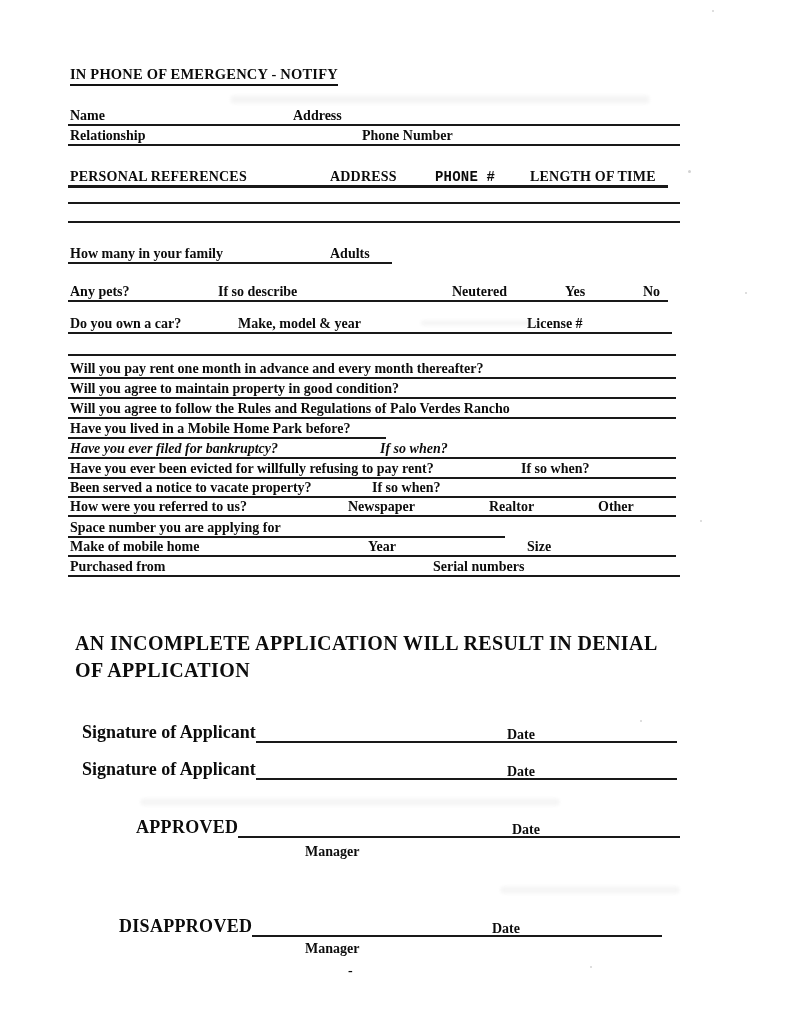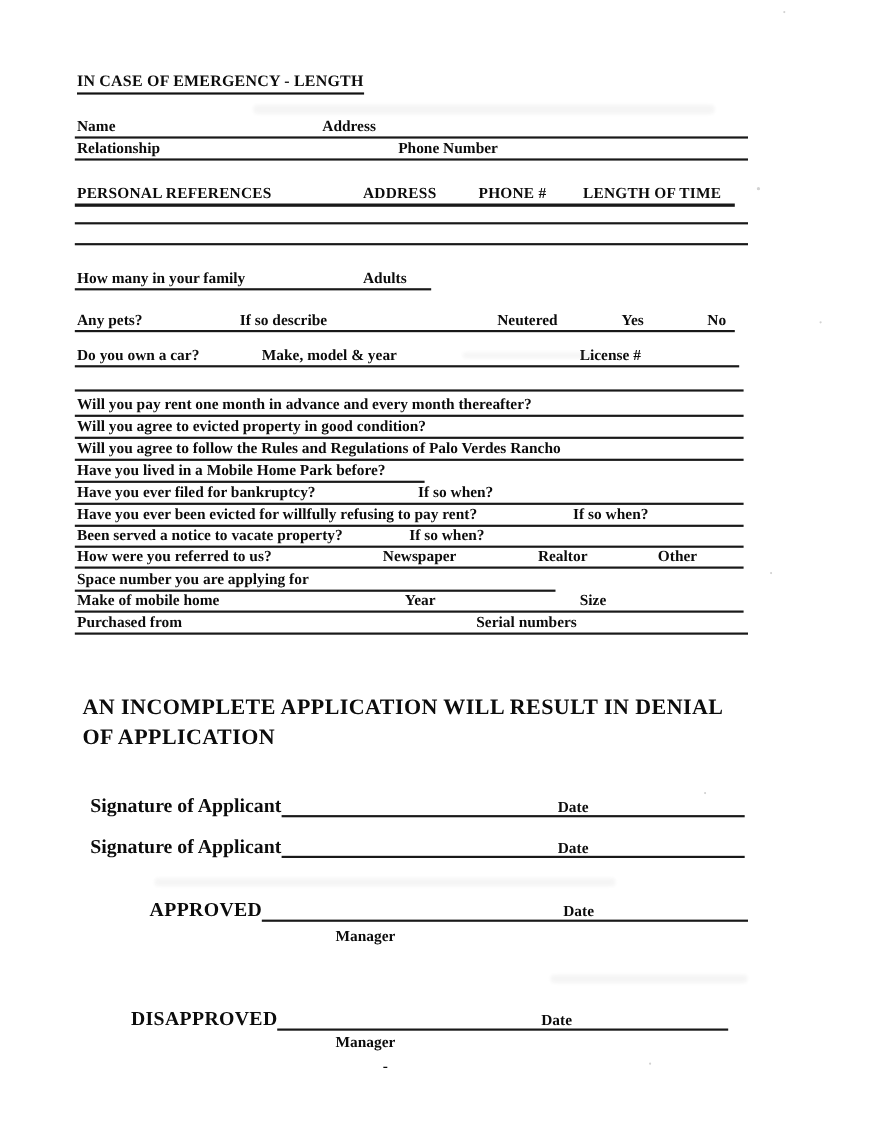--- a/index.html
+++ b/index.html
@@ -35,36 +35,36 @@
   .approved-lb{font-size:15px;letter-spacing:0.3px;}
   .disapproved-lb{font-size:18px;letter-spacing:0.3px;}
   .smudge{position:absolute;background:#9a9a9a;opacity:0.12;filter:blur(2px);border-radius:3px;}
   .sp{position:absolute;background:#777;opacity:0.35;border-radius:50%;}
 </style>
 </head>
 <body>
 
 <div class="page">
 
-  <div class="title">IN CASE OF EMERGENCY - LENGTH</div>
+  <div class="title">IN PHONE OF EMERGENCY - NOTIFY</div>
 
   <div class="fr" style="left:68px;top:104px;width:612px;">
     <span class="lb" style="left:2px;text-align:right;">Name</span>
     <span class="lb" style="left:225px;">Address</span>
   </div>
 
   <div class="fr" style="left:68px;top:124px;width:612px;">
     <span class="lb" style="left:2px;">Relationship</span>
     <span class="lb" style="left:294px;">Phone Number</span>
   </div>
 
   <div class="fr thick" style="left:68px;top:165px;width:600px;">
     <span class="lb" style="left:2px;letter-spacing:0.2px;">PERSONAL REFERENCES</span>
     <span class="lb" style="left:262px;letter-spacing:0.2px;">ADDRESS</span>
-    <span class="lb" style="left:367px;letter-spacing:0.2px;">PHONE #</span>
+    <span class="lb" style="left:367px;letter-spacing:0.2px;font-family:Liberation Mono, monospace;">PHONE #</span>
     <span class="lb" style="left:462px;letter-spacing:0.2px;">LENGTH OF TIME</span>
   </div>
 
   <div class="fr" style="left:68px;top:182px;width:612px;"></div>
   <div class="fr" style="left:68px;top:201px;width:612px;"></div>
 
   <div class="fr" style="left:68px;top:242px;width:324px;">
     <span class="lb" style="left:2px;">How many in your family</span>
     <span class="lb" style="left:262px;">Adults</span>
   </div>
@@ -81,29 +81,29 @@
     <span class="lb" style="left:2px;">Do you own a car?</span>
     <span class="lb" style="left:170px;">Make, model &amp; year</span>
     <span class="lb" style="left:459px;">License #</span>
   </div>
   <div class="fr" style="left:68px;top:334px;width:608px;"></div>
 
   <div class="fr" style="left:68px;top:357px;width:608px;">
     <span class="lb" style="left:2px;">Will you pay rent one month in advance and every month thereafter?</span>
   </div>
   <div class="fr" style="left:68px;top:377px;width:608px;">
-    <span class="lb" style="left:2px;">Will you agree to evicted property in good condition?</span>
+    <span class="lb" style="left:2px;">Will you agree to maintain property in good condition?</span>
   </div>
   <div class="fr" style="left:68px;top:397px;width:608px;">
     <span class="lb" style="left:2px;">Will you agree to follow the Rules and Regulations of Palo Verdes Rancho</span>
   </div>
   <div class="fr" style="left:68px;top:417px;width:318px;">
     <span class="lb" style="left:2px;">Have you lived in a Mobile Home Park before?</span>
   </div>
-  <div class="fr" style="left:68px;top:437px;width:608px;">
+  <div class="fr" style="left:68px;top:437px;width:608px;font-style:italic;">
     <span class="lb" style="left:2px;">Have you ever filed for bankruptcy?</span>
     <span class="lb" style="left:312px;">If so when?</span>
   </div>
   <div class="fr" style="left:68px;top:457px;width:608px;">
     <span class="lb" style="left:2px;">Have you ever been evicted for willfully refusing to pay rent?</span>
     <span class="lb" style="left:453px;">If so when?</span>
   </div>
   <div class="fr" style="left:68px;top:476px;width:608px;">
     <span class="lb" style="left:2px;">Been served a notice to vacate property?</span>
     <span class="lb" style="left:304px;">If so when?</span>

